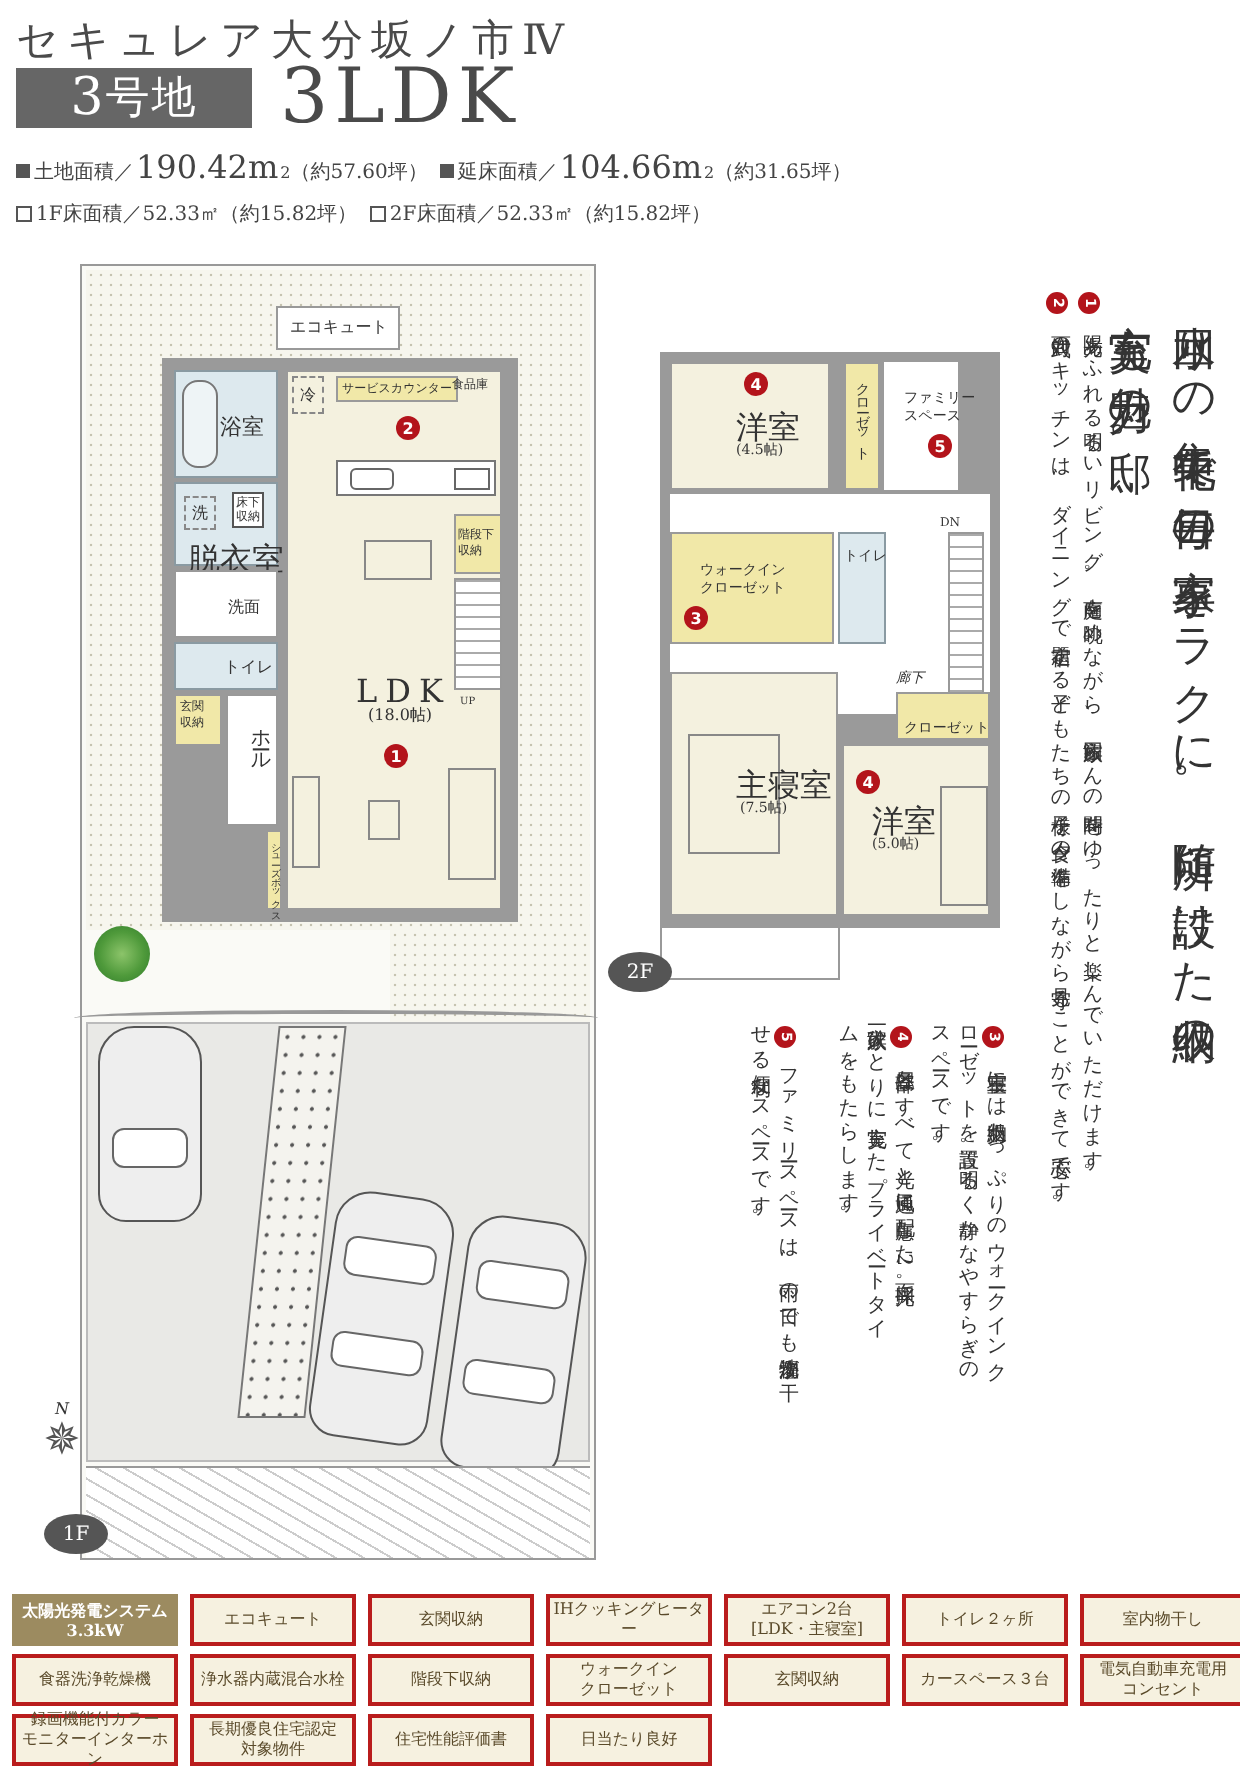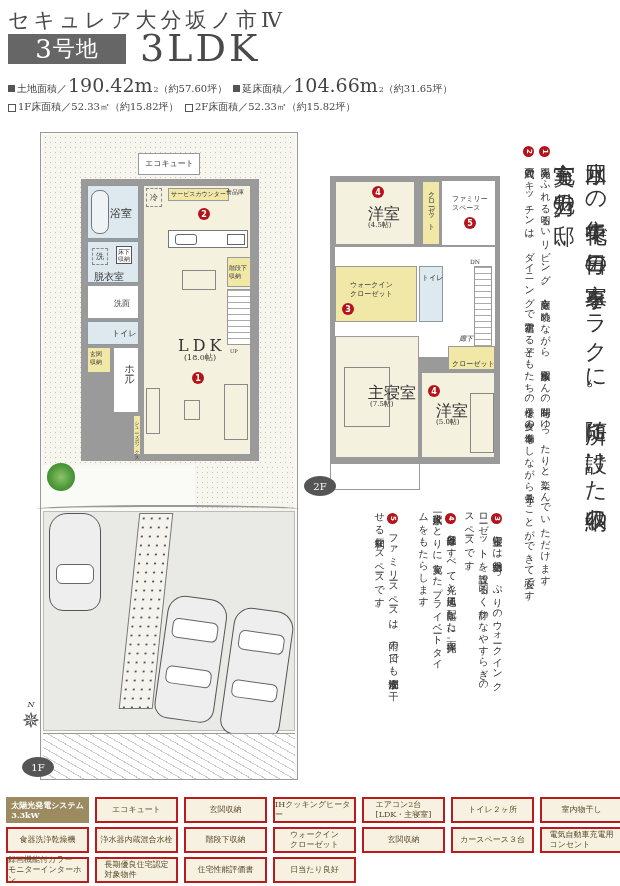--- a/index.html
+++ b/index.html
@@ -3,21 +3,21 @@
 <meta charset="utf-8">
 <style>
 *{box-sizing:border-box;margin:0;padding:0}
 body{width:620px;height:886px;background:#fff;position:relative;overflow:hidden;font-family:"DejaVu Serif",serif;color:#3a3a3a}
 .abs{position:absolute}
 .title{left:8px;top:6px;font-size:21px;letter-spacing:4px;color:#4a4a4a;white-space:nowrap}
 .lot-badge{left:8px;top:34px;width:118px;height:30px;background:#666;color:#fff;font-size:22px;display:flex;align-items:center;justify-content:center;letter-spacing:1px}
 .lot-badge .big{font-size:26px}
 .layout{left:140px;top:28px;font-size:38px;color:#4a4a4a;letter-spacing:3px;line-height:40px}
 .area-row{left:8px;top:74px;font-size:10px;white-space:nowrap;color:#444;display:flex;align-items:baseline}
-.area-row .val{font-size:19px;margin:0 1px}
+.area-row .val{font-size:16px;margin:0 1px}
 .area-row .sup{font-size:8px;vertical-align:top}
 .area-row .sq{display:inline-block;width:7px;height:7px;background:#555;margin-right:2px}
 .floor-row{left:8px;top:100px;font-size:10px;white-space:nowrap;color:#444}
 .floor-row .sq{display:inline-block;width:8px;height:8px;border:1px solid #555;margin-right:2px;vertical-align:middle}
 
 
 .plot{border:1px solid #999;background:#fafaf6}
 .speckle{background-color:#f7f6ee;background-image:radial-gradient(#c6c3b0 0.7px,transparent 0.8px);background-size:5px 5px}
 .wall{background:#9a9a9a}
 .room{background:#f4f1df;border:1px solid #9a9a9a}
@@ -36,21 +36,21 @@
 .car .glass{position:absolute;left:6px;right:6px;background:#fff;border:1px solid #666;border-radius:6px}
 
 
 .vt{writing-mode:vertical-rl;white-space:nowrap}
 .headline{right:8px;top:145px;font-size:22px;line-height:32px;color:#333;letter-spacing:2px;height:600px}
 .para{font-size:10px;line-height:14px;color:#333;letter-spacing:0.5px}
 .pnum{display:inline-block;width:11px;height:11px;border-radius:50%;background:#b3141b;color:#fff;font-size:7px;text-align:center;line-height:11px;font-family:"DejaVu Sans",sans-serif;font-weight:bold;margin-bottom:3px}
 
 
 .features{left:6px;top:797px;display:grid;grid-template-columns:repeat(7,83px);grid-auto-rows:26px;column-gap:6px;row-gap:4px}
-.feat{background:#f6f1e0;border:2px solid #b91c1c;display:flex;align-items:center;justify-content:center;font-size:8px;line-height:10px;color:#5a4a2a;white-space:pre-line}
+.feat{background:#f6f1e0;border:2px solid #b91c1c;display:flex;align-items:center;justify-content:center;text-align:center;font-size:8px;line-height:10px;color:#5a4a2a;white-space:pre-line}
 .feat.on{background:#9c8b60;border-color:#9c8b60;color:#fff;font-weight:bold}
 </style>
 </head>
 <body>
 
 <div class="abs title">セキュレア大分坂ノ市Ⅳ</div>
 <div class="abs lot-badge">
   <span class="big">3</span>
   <span>号地</span>
 </div>
@@ -86,21 +86,21 @@
 
   <div class="abs wet" style="left:46px;top:52px;width:52px;height:54px;">
     <div class="abs" style="left:3px;top:4px;width:18px;height:44px;border:1px solid #777;border-radius:8px;background:#eef4f6;"></div>
     <div class="lblb abs" style="left:22px;top:20px;font-size:11px;">浴室</div>
   </div>
 
   <div class="abs wet" style="left:46px;top:108px;width:52px;height:42px;">
     <div class="lbl abs" style="left:4px;top:6px;border:1px dashed #888;padding:2px 3px;">洗</div>
     <div class="lbl abs" style="left:28px;top:4px;font-size:6px;line-height:7px;white-space:pre;border:1px solid #555;background:#fff;padding:1px;">床下
 収納</div>
-    <div class="lbl abs" style="left:6px;top:28px;font-size:10px;">脱衣室</div>
+    <div class="lbl abs" style="left:6px;top:28px;font-size:16px;">脱衣室</div>
   </div>
 
   <div class="abs" style="left:46px;top:152px;width:52px;height:34px;background:#fff;border:1px solid #999;">
     <div class="lbl abs" style="left:26px;top:12px;">洗面</div>
   </div>
 
   <div class="abs wet" style="left:46px;top:188px;width:52px;height:24px;">
     <div class="lbl abs" style="left:24px;top:6px;">トイレ</div>
   </div>
 
@@ -175,37 +175,37 @@
 
 <div class="abs wall" style="left:330px;top:176px;width:170px;height:288px;"></div>
 <div class="abs room" style="left:335px;top:181px;width:80px;height:64px;">
   <div class="abs num" style="left:36px;top:4px;">4</div>
   <div class="lblb abs" style="left:32px;top:22px;">洋室</div>
   <div class="lbl abs" style="left:32px;top:38px;font-size:7px;">(4.5帖)</div>
 </div>
 <div class="abs yel" style="left:422px;top:181px;width:18px;height:64px;">
   <div class="lbl abs vt" style="left:3px;top:4px;font-size:7px;">クローゼット</div>
 </div>
-<div class="abs" style="left:442px;top:181px;width:53px;height:64px;background:#fff;">
+<div class="abs" style="left:442px;top:181px;width:37px;height:64px;background:#fff;">
   <div class="lbl abs" style="left:10px;top:14px;font-size:7px;line-height:9px;white-space:pre;">ファミリー
 スペース</div>
   <div class="abs num" style="left:22px;top:36px;">5</div>
 </div>
 <div class="abs" style="left:335px;top:247px;width:160px;height:110px;background:#fff;"></div>
 <div class="abs yel" style="left:335px;top:266px;width:82px;height:56px;">
   <div class="lbl abs" style="left:14px;top:14px;font-size:7px;line-height:9px;white-space:pre;">ウォークイン
 クローゼット</div>
   <div class="abs num" style="left:6px;top:36px;">3</div>
 </div>
 <div class="abs wet" style="left:419px;top:266px;width:24px;height:56px;">
   <div class="lbl abs" style="left:2px;top:6px;font-size:7px;">トイレ</div>
 </div>
 <div class="abs lbl" style="left:470px;top:258px;font-size:6px;">DN</div>
 <div class="abs stairs" style="left:474px;top:266px;width:18px;height:88px;"></div>
-<div class="abs lbl" style="left:459px;top:334px;font-size:7px;font-style:italic;">廊下</div>
+<div class="abs lbl" style="left:448px;top:334px;font-size:7px;font-style:italic;">廊下</div>
 <div class="abs yel" style="left:448px;top:346px;width:47px;height:24px;">
   <div class="lbl abs" style="left:3px;top:12px;font-size:7px;">クローゼット</div>
 </div>
 <div class="abs room" style="left:335px;top:336px;width:84px;height:122px;">
   <div class="abs" style="left:8px;top:30px;width:46px;height:60px;border:1px solid #888;"></div>
   <div class="lblb abs" style="left:32px;top:46px;">主寝室</div>
   <div class="lbl abs" style="left:34px;top:62px;font-size:7px;">(7.5帖)</div>
 </div>
 <div class="abs room" style="left:421px;top:372px;width:74px;height:86px;">
   <div class="abs num" style="left:6px;top:12px;">4</div>

